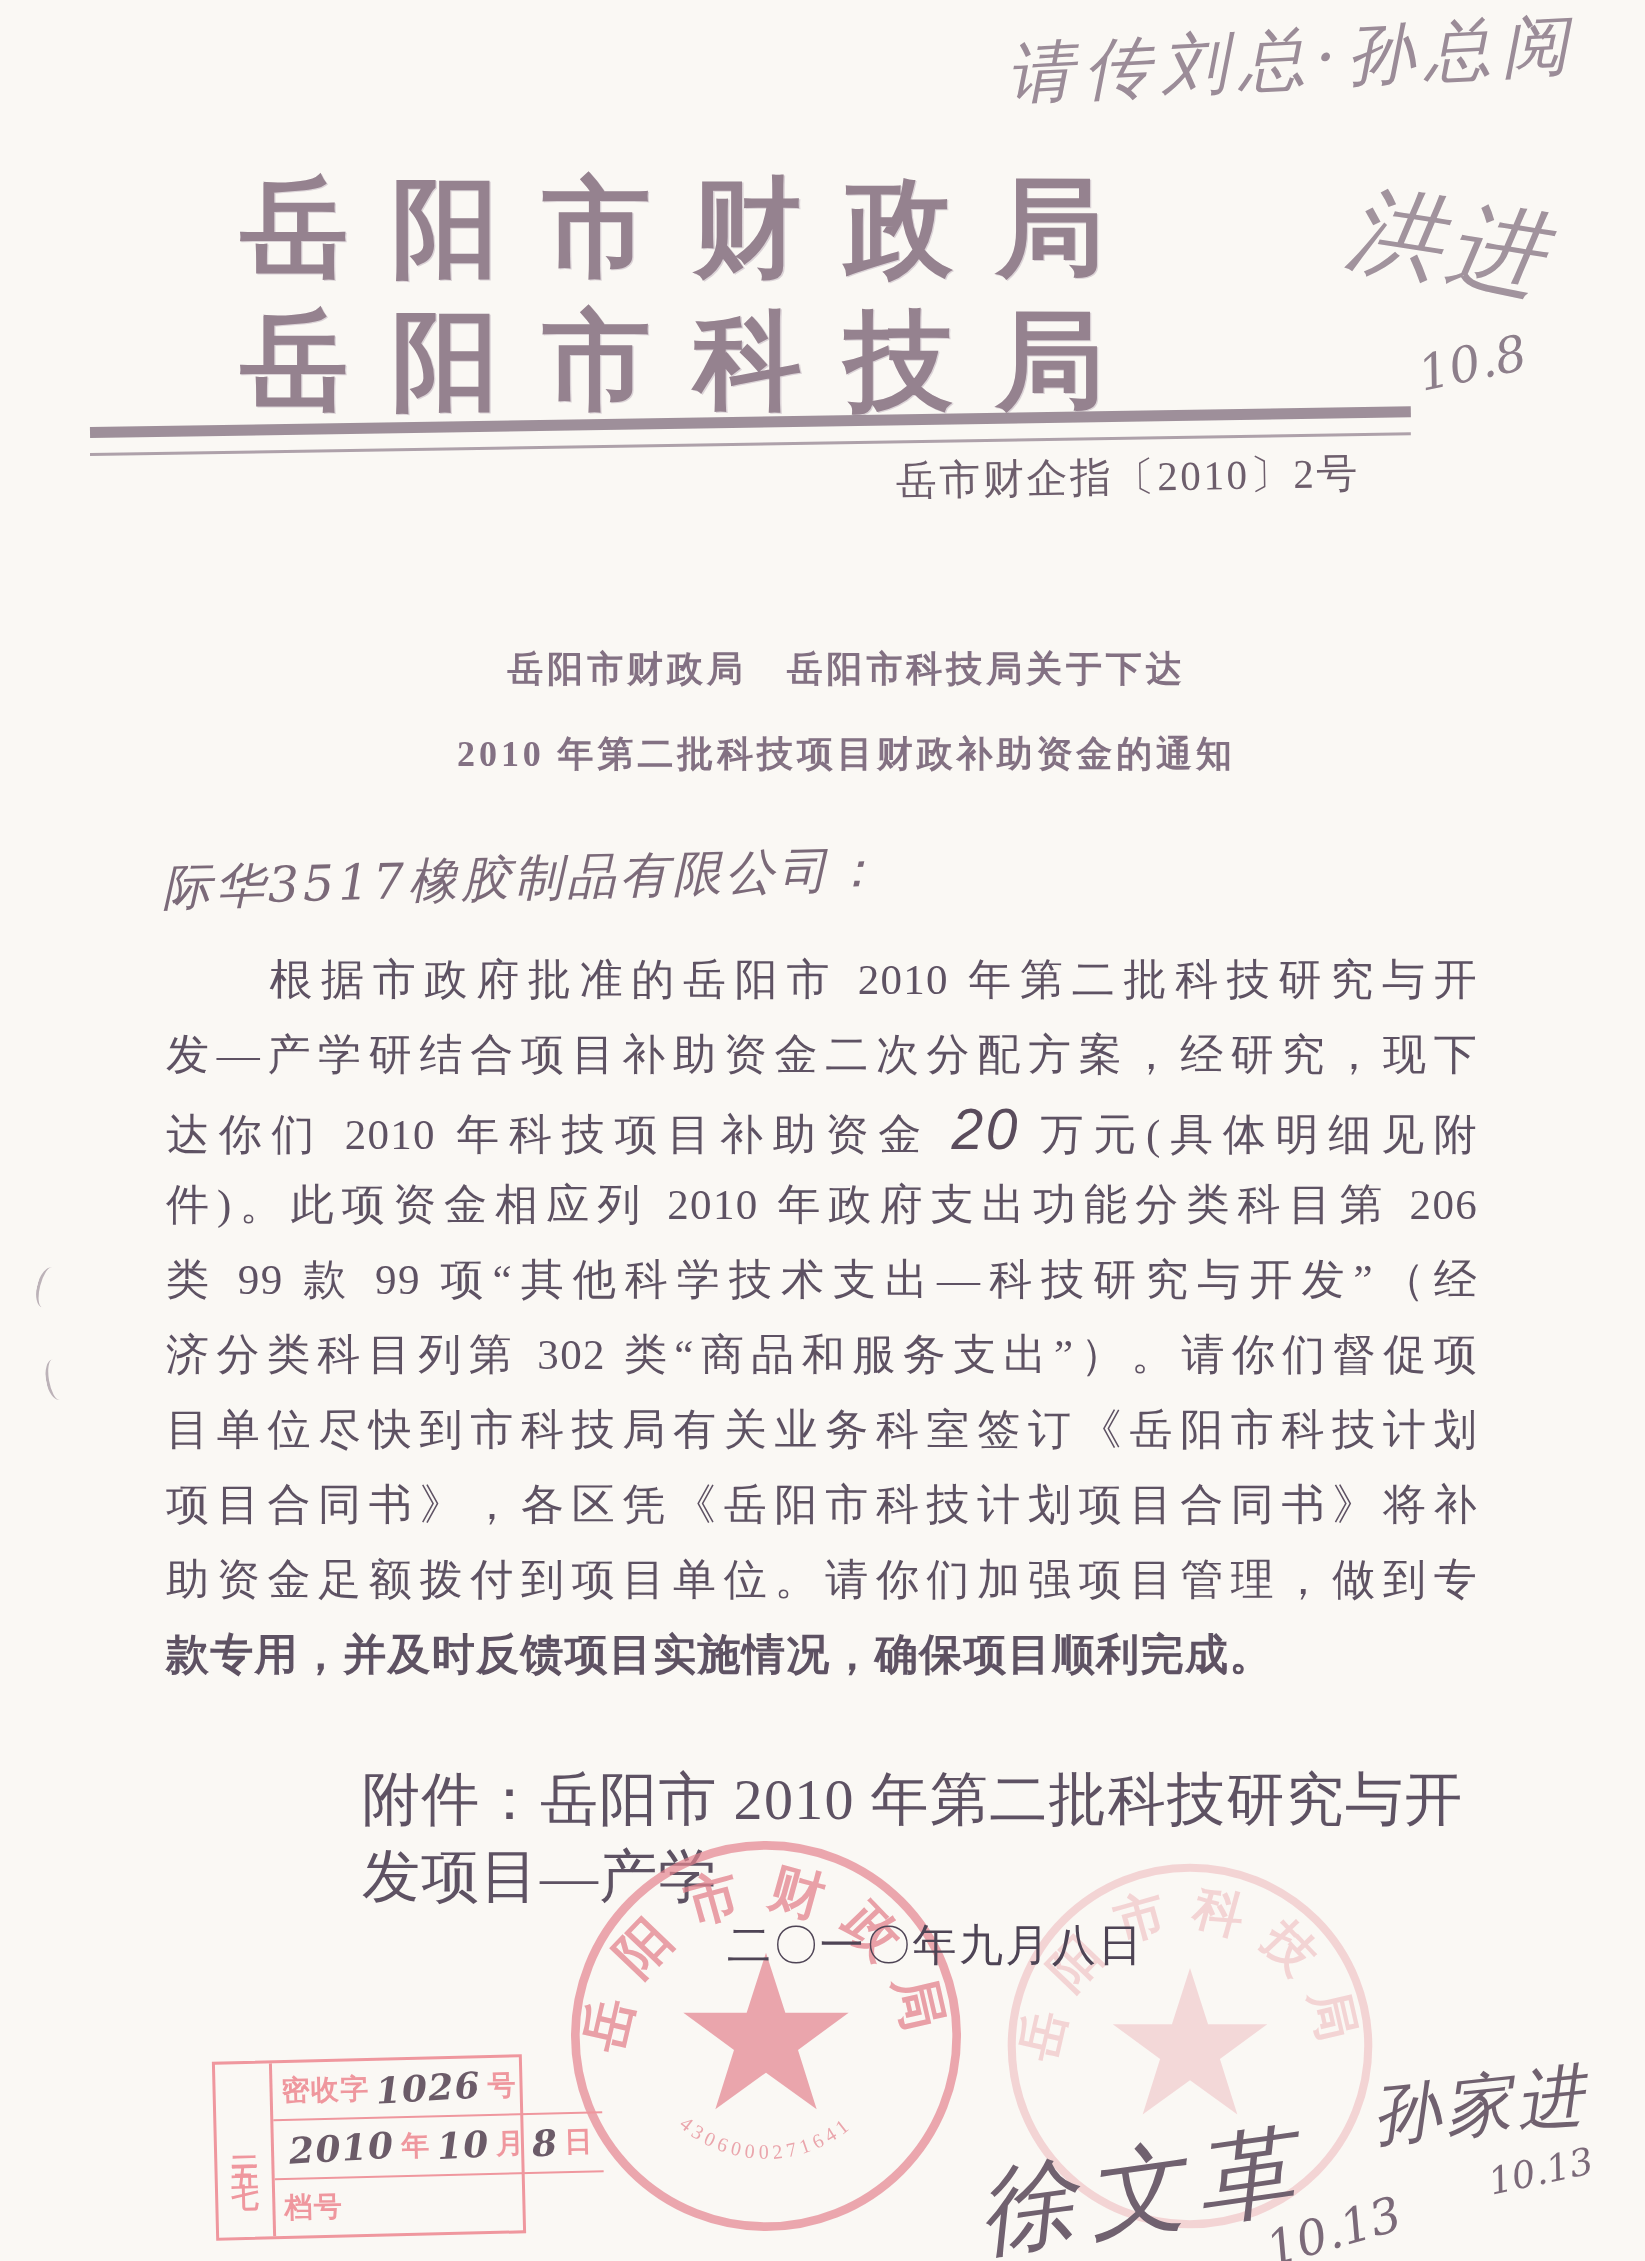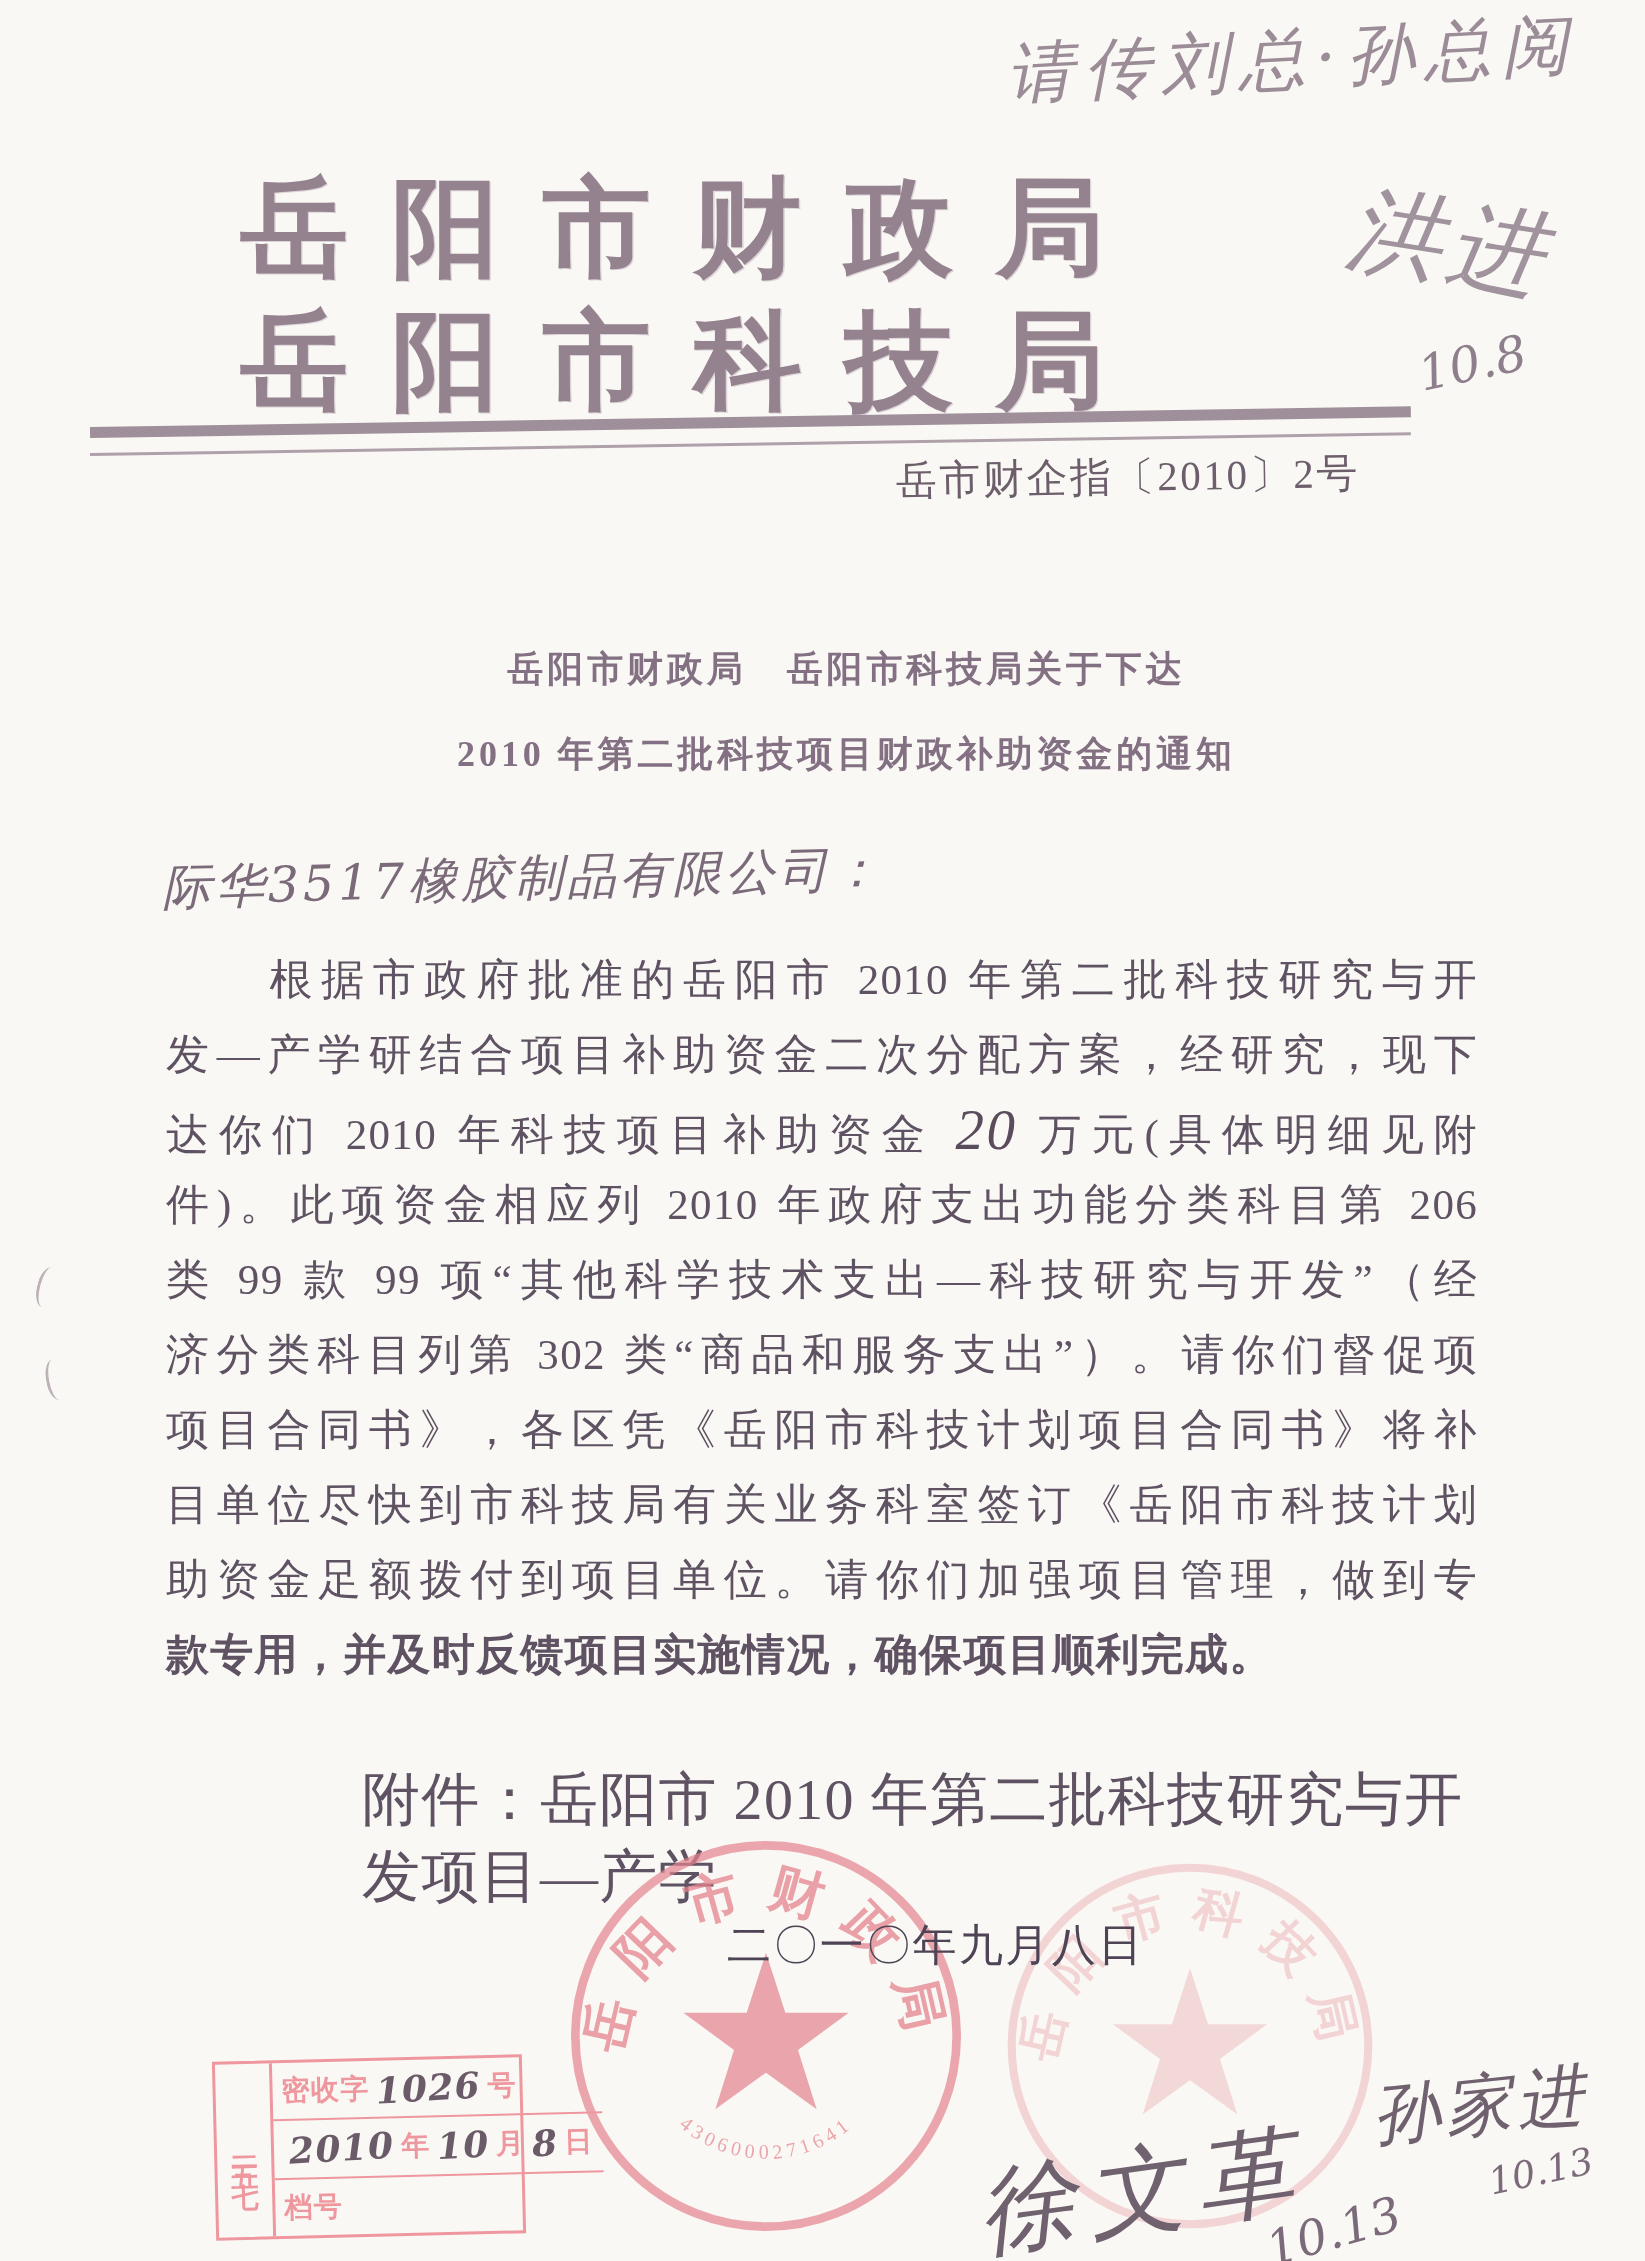--- a/index.html
+++ b/index.html
@@ -70,21 +70,21 @@
   .body-block{
     position:absolute;left:166px;top:942px;width:1312px;
     font-size:43px;color:#5e5263;letter-spacing:1.3px;
   }
   .bline{
     height:75px;line-height:75px;white-space:nowrap;
     text-align:justify;text-align-last:justify;overflow:visible;
   }
   .bline-last{text-align-last:left;font-weight:bold;}
   .hw-num{
-    font-family:Liberation Serif, serif;font-style:italic;
+    font-family:Liberation Sans, sans-serif;font-style:italic;
     font-size:57px;color:#5a4c5c;letter-spacing:2.6px;
   }
   .attachment{
     position:absolute;left:362px;top:1761px;width:1147px;
     font-size:58px;color:#5e5263;letter-spacing:1.3px;line-height:77px;
   }
   .att-line2{padding-left:133px;}
   
   .seal{position:absolute;z-index:1;}
   .seal-left{left:566px;top:1836px;width:400px;height:400px;}
@@ -170,22 +170,22 @@
 
   <div class="body-block">
     <div class="bline">　　根据市政府批准的岳阳市 2010 年第二批科技研究与开</div>
     <div class="bline">发—产学研结合项目补助资金二次分配方案，经研究，现下</div>
     <div class="bline">
       <span>达你们 2010 年科技项目补助资金 </span><span class="hw-num">20</span><span> 万元(具体明细见附</span>
     </div>
     <div class="bline">件)。此项资金相应列 2010 年政府支出功能分类科目第 206</div>
     <div class="bline">类 99 款 99 项“其他科学技术支出—科技研究与开发”（经</div>
     <div class="bline">济分类科目列第 302 类“商品和服务支出”）。请你们督促项</div>
+    <div class="bline">目单位尽快到市科技局有关业务科室签订《岳阳市科技计划</div>
     <div class="bline">项目合同书》，各区凭《岳阳市科技计划项目合同书》将补</div>
-    <div class="bline">目单位尽快到市科技局有关业务科室签订《岳阳市科技计划</div>
     <div class="bline">助资金足额拨付到项目单位。请你们加强项目管理，做到专</div>
     <div class="bline bline-last">款专用，并及时反馈项目实施情况，确保项目顺利完成。</div>
   </div>
 
   <div class="attachment">
     <div><span>附件：</span><span>岳阳市 2010 年第二批科技研究与开发项目—产学</span></div>
   </div>
 
   <svg class="seal seal-left" viewBox="0 0 600 600">
     <circle cx="300" cy="300" r="286" fill="none" stroke="#e4838e" stroke-width="13" opacity="0.70"></circle>

